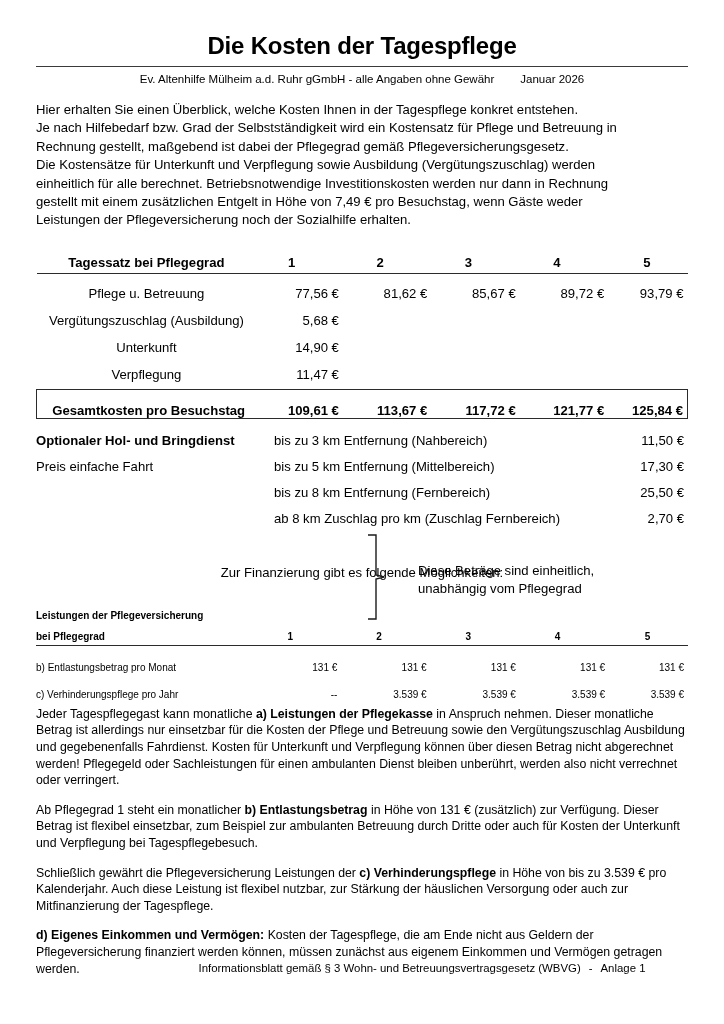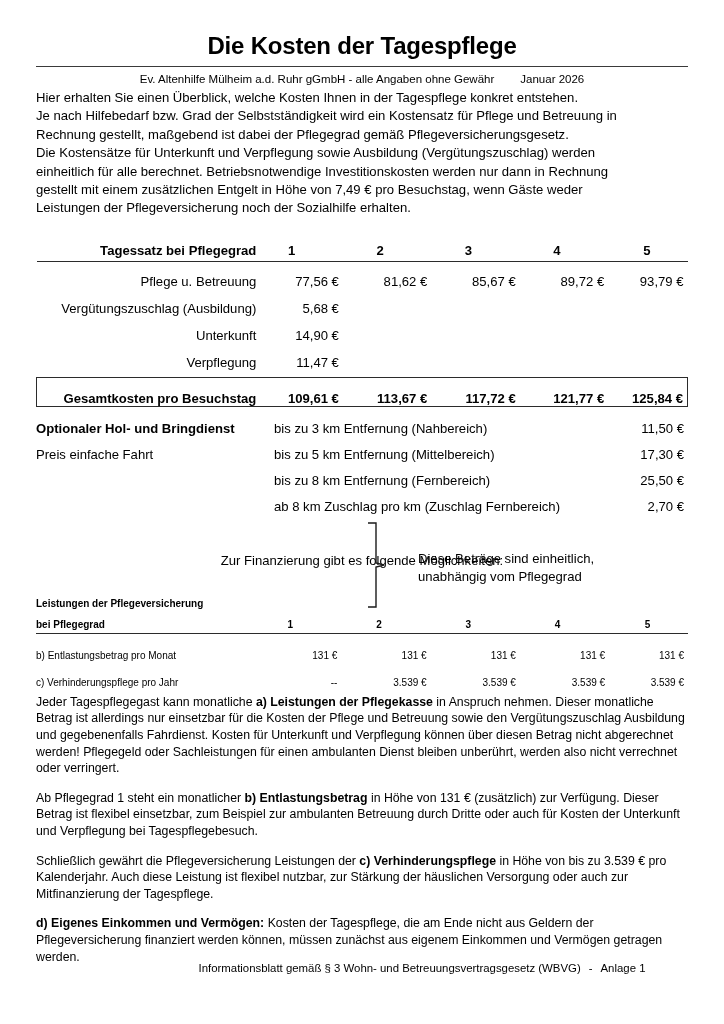--- a/index.html
+++ b/index.html
@@ -50,40 +50,40 @@
   .subtitle-row .gap {
     display: inline-block;
     width: 26px;
   }
 
   
   .content {
     margin: 0 36px;
   }
   .intro {
-    margin-top: 4px;
+    margin-top: 16px;
     font-size: 13.1px;
     line-height: 18.4px;
   }
   .intro div { white-space: nowrap; }
 
   
   .cost-table {
     margin-top: 25px;
     width: 652px;
     border-collapse: collapse;
     font-size: 13.1px;
   }
   .cost-table th, .cost-table td {
     padding: 0;
     vertical-align: bottom;
   }
   .cost-table .c-label {
     width: 238px;
-    text-align: right;
+    text-align: center;
   }
   .cost-table .c-num {
     width: 80px;
     text-align: right;
     padding-right: 6px;
   }
   .cost-table .c-num.last {
     padding-right: 4px;
   }
   .hdr-row th {

